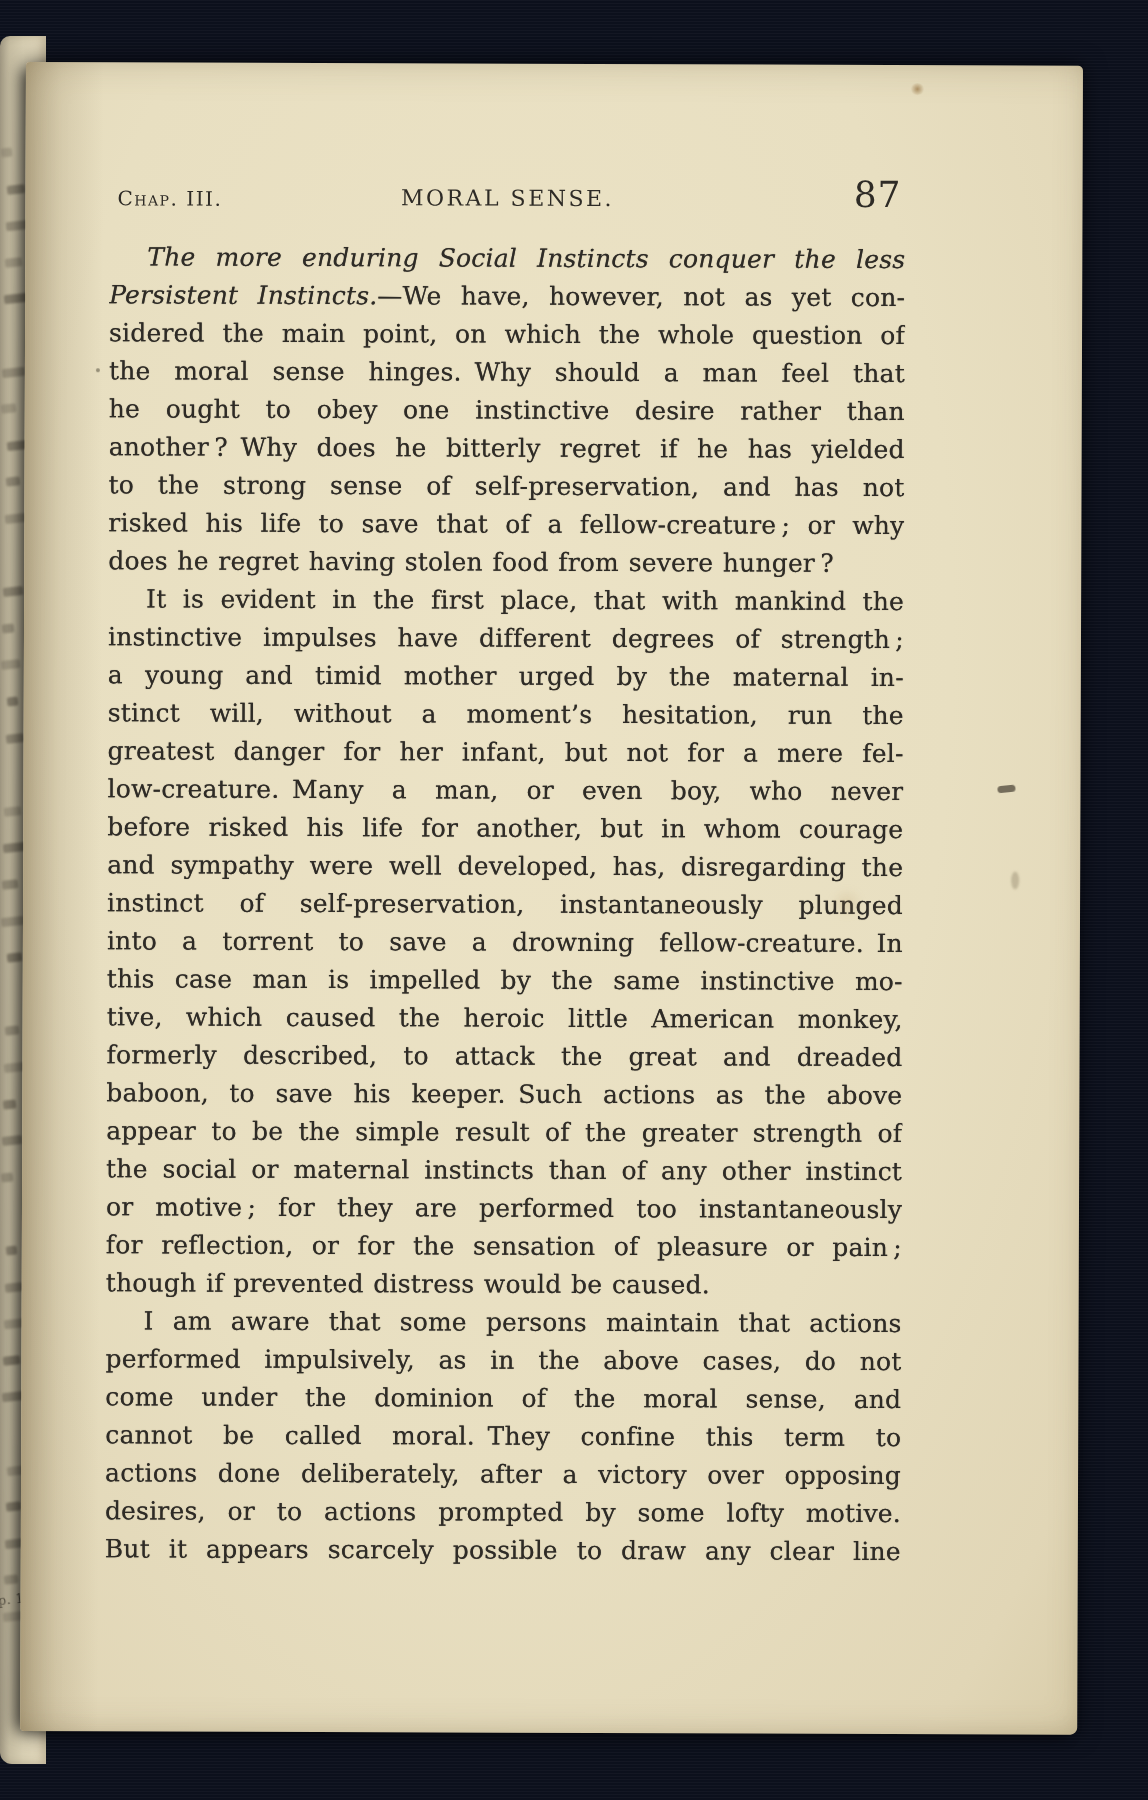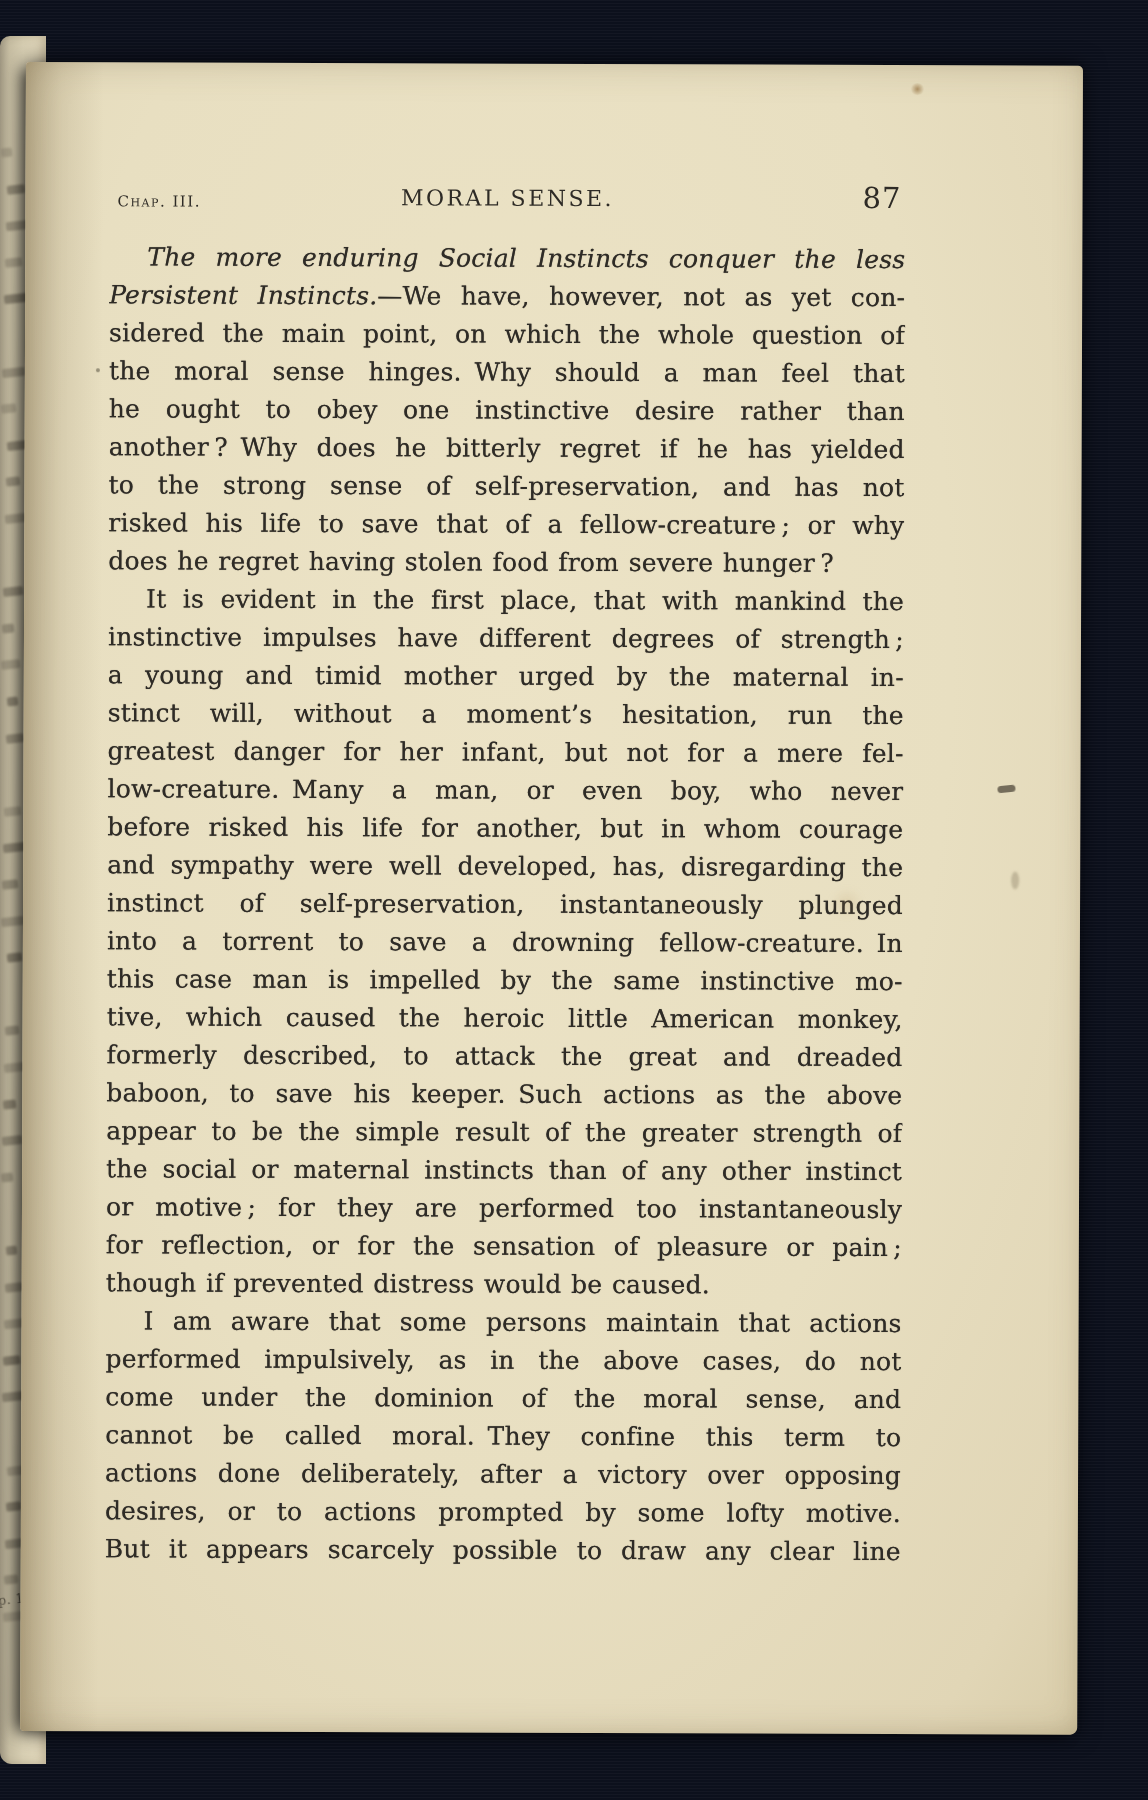--- a/index.html
+++ b/index.html
@@ -34,28 +34,28 @@
       inset -10px -14px 36px -20px rgba(100,80,45,.35);
   }
   .gutter-shadow{
     position:absolute;left:0;top:0;bottom:0;width:78px;border-radius:4px 0 0 4px;
     background:linear-gradient(90deg, rgba(95,75,40,.30), rgba(95,75,40,.12) 45%, rgba(95,75,40,0));
   }
 
   
   .running-head{position:absolute;left:84px;top:104px;width:796px;height:44px;color:#2e2b26;}
   .running-head .chap{
-    position:absolute;left:8px;bottom:0;font-size:15px;letter-spacing:1.5px;
+    position:absolute;left:8px;bottom:0;font-size:20px;letter-spacing:1.5px;
     font-variant-caps:small-caps;
   }
   .running-head .title{
     position:absolute;left:0;right:0;bottom:1px;text-align:center;
     font-size:22px;letter-spacing:2.5px;
   }
-  .running-head .pagenum{position:absolute;right:4px;bottom:-2px;font-size:29px;letter-spacing:1px;}
+  .running-head .pagenum{position:absolute;right:4px;bottom:-2px;font-size:36px;letter-spacing:1px;}
 
   
   .text-body{
     position:absolute;left:84px;top:176px;width:796px;color:#2e2b26;
     font-size:25px;line-height:38px;word-spacing:1.5px;letter-spacing:.2px;
     text-shadow:0 0 .7px rgba(46,43,38,.8);
   }
   .line{text-align:justify;text-align-last:justify;height:38px;overflow:hidden;}
   .line.end{text-align-last:left;}
   .line.indent{text-indent:38px;}

